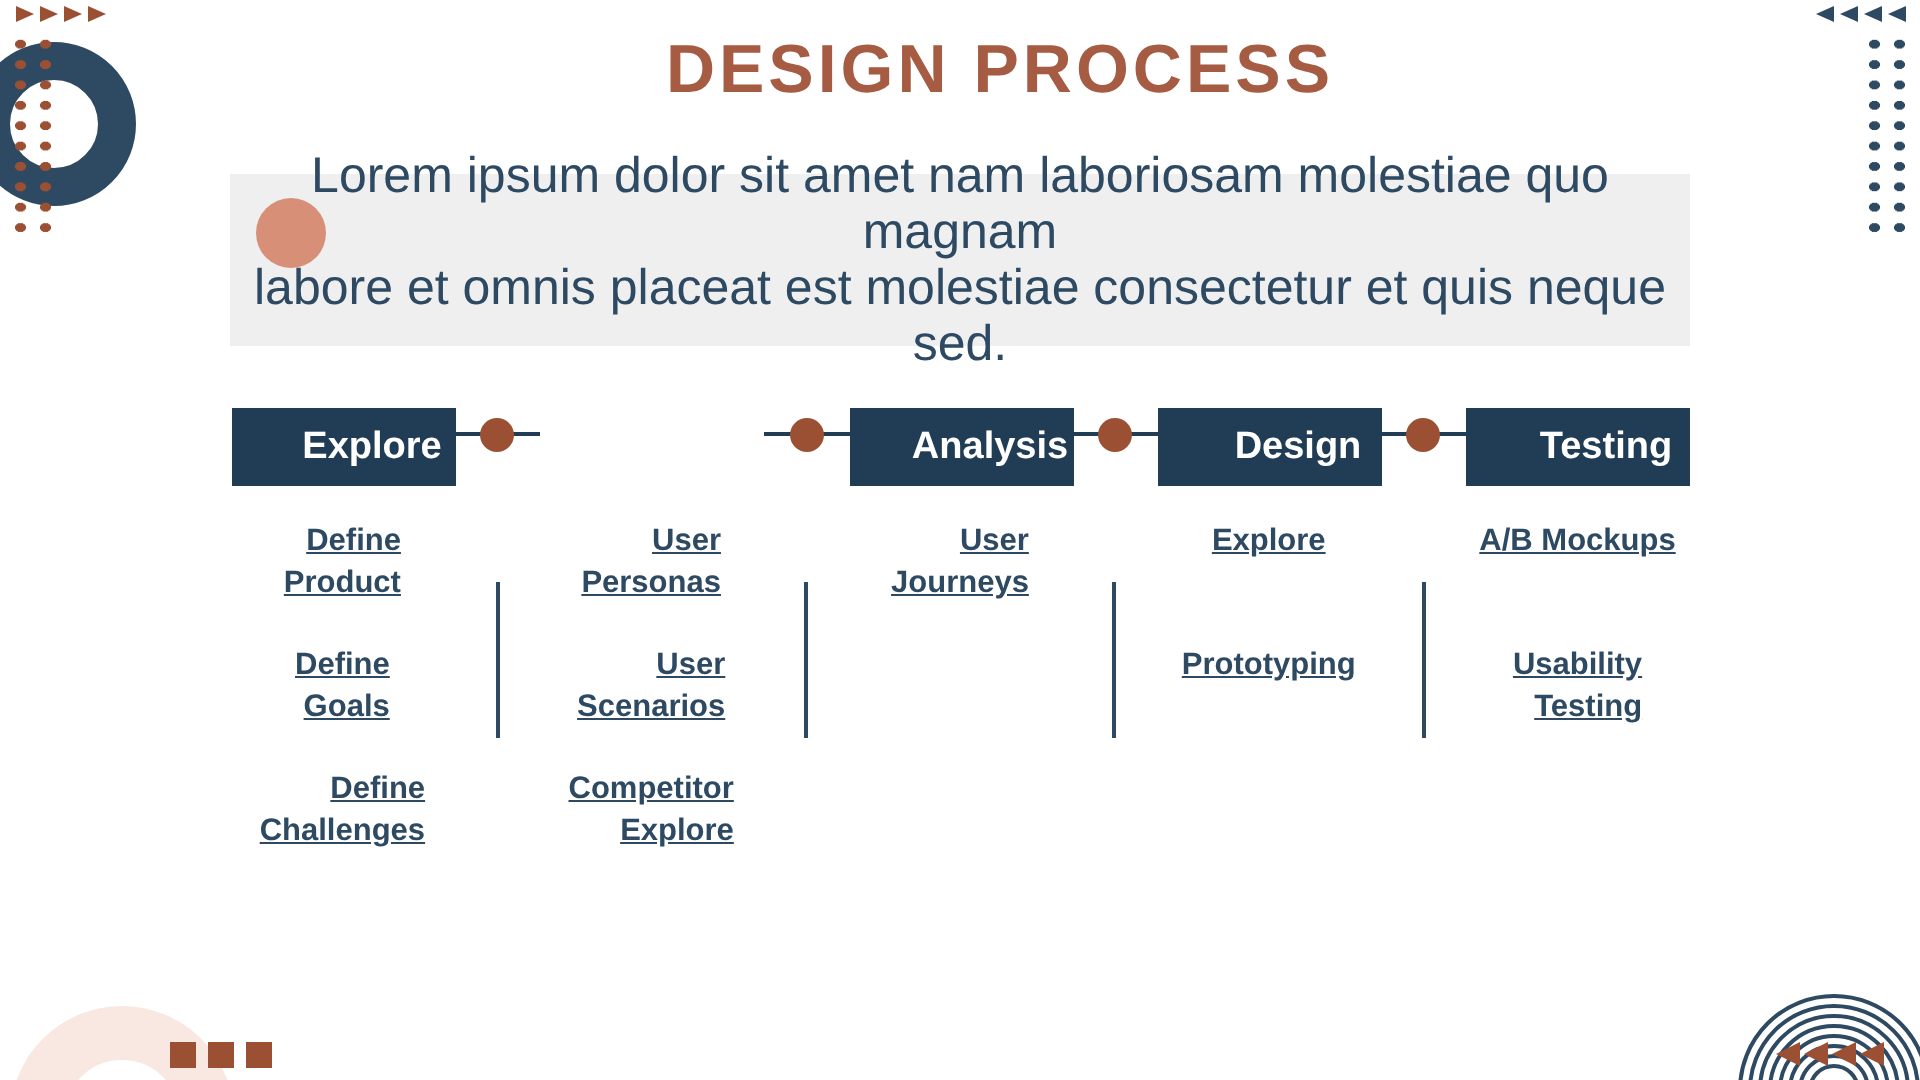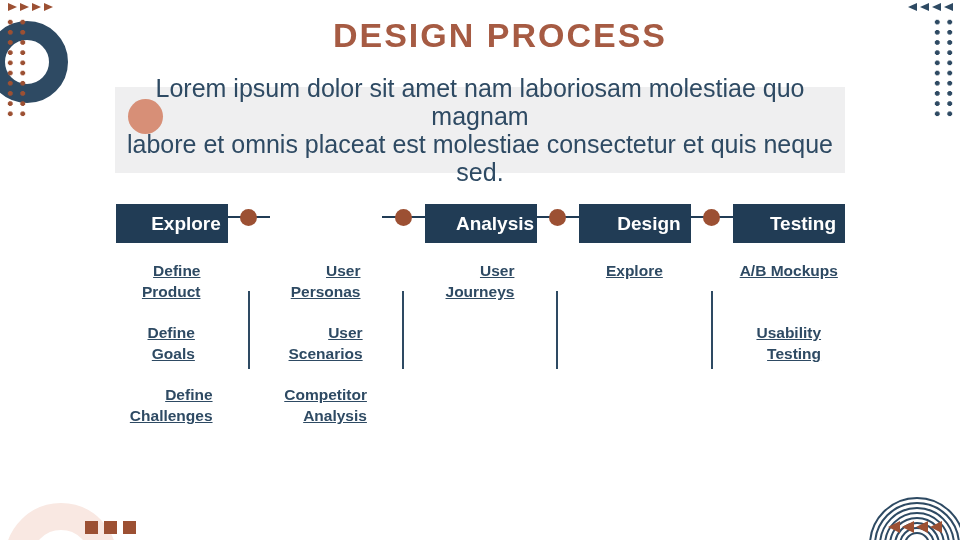--- a/index.html
+++ b/index.html
@@ -154,35 +154,38 @@
       <div class="cell">
           <span>User
 Personas</span>
         </div>
       <div class="cell">
           <span>User
 Scenarios</span>
         </div>
       <div class="cell">
           <span>Competitor
-Analysis</span>
+Explore</span>
         </div>
     </div>
     <div>
       <div class="cell">
           <span>User
 Journeys</span>
         </div>
       <div class="cell">
           <span></span>
         </div>
     </div>
     <div>
       <div class="cell">
           <span>Explore</span>
+        </div>
+      <div class="cell">
+          <span>Prototyping</span>
         </div>
     </div>
     <div>
       <div class="cell">
           <span>A/B Mockups</span>
         </div>
       <div class="cell">
           <span>Usability
 Testing</span>
         </div>

